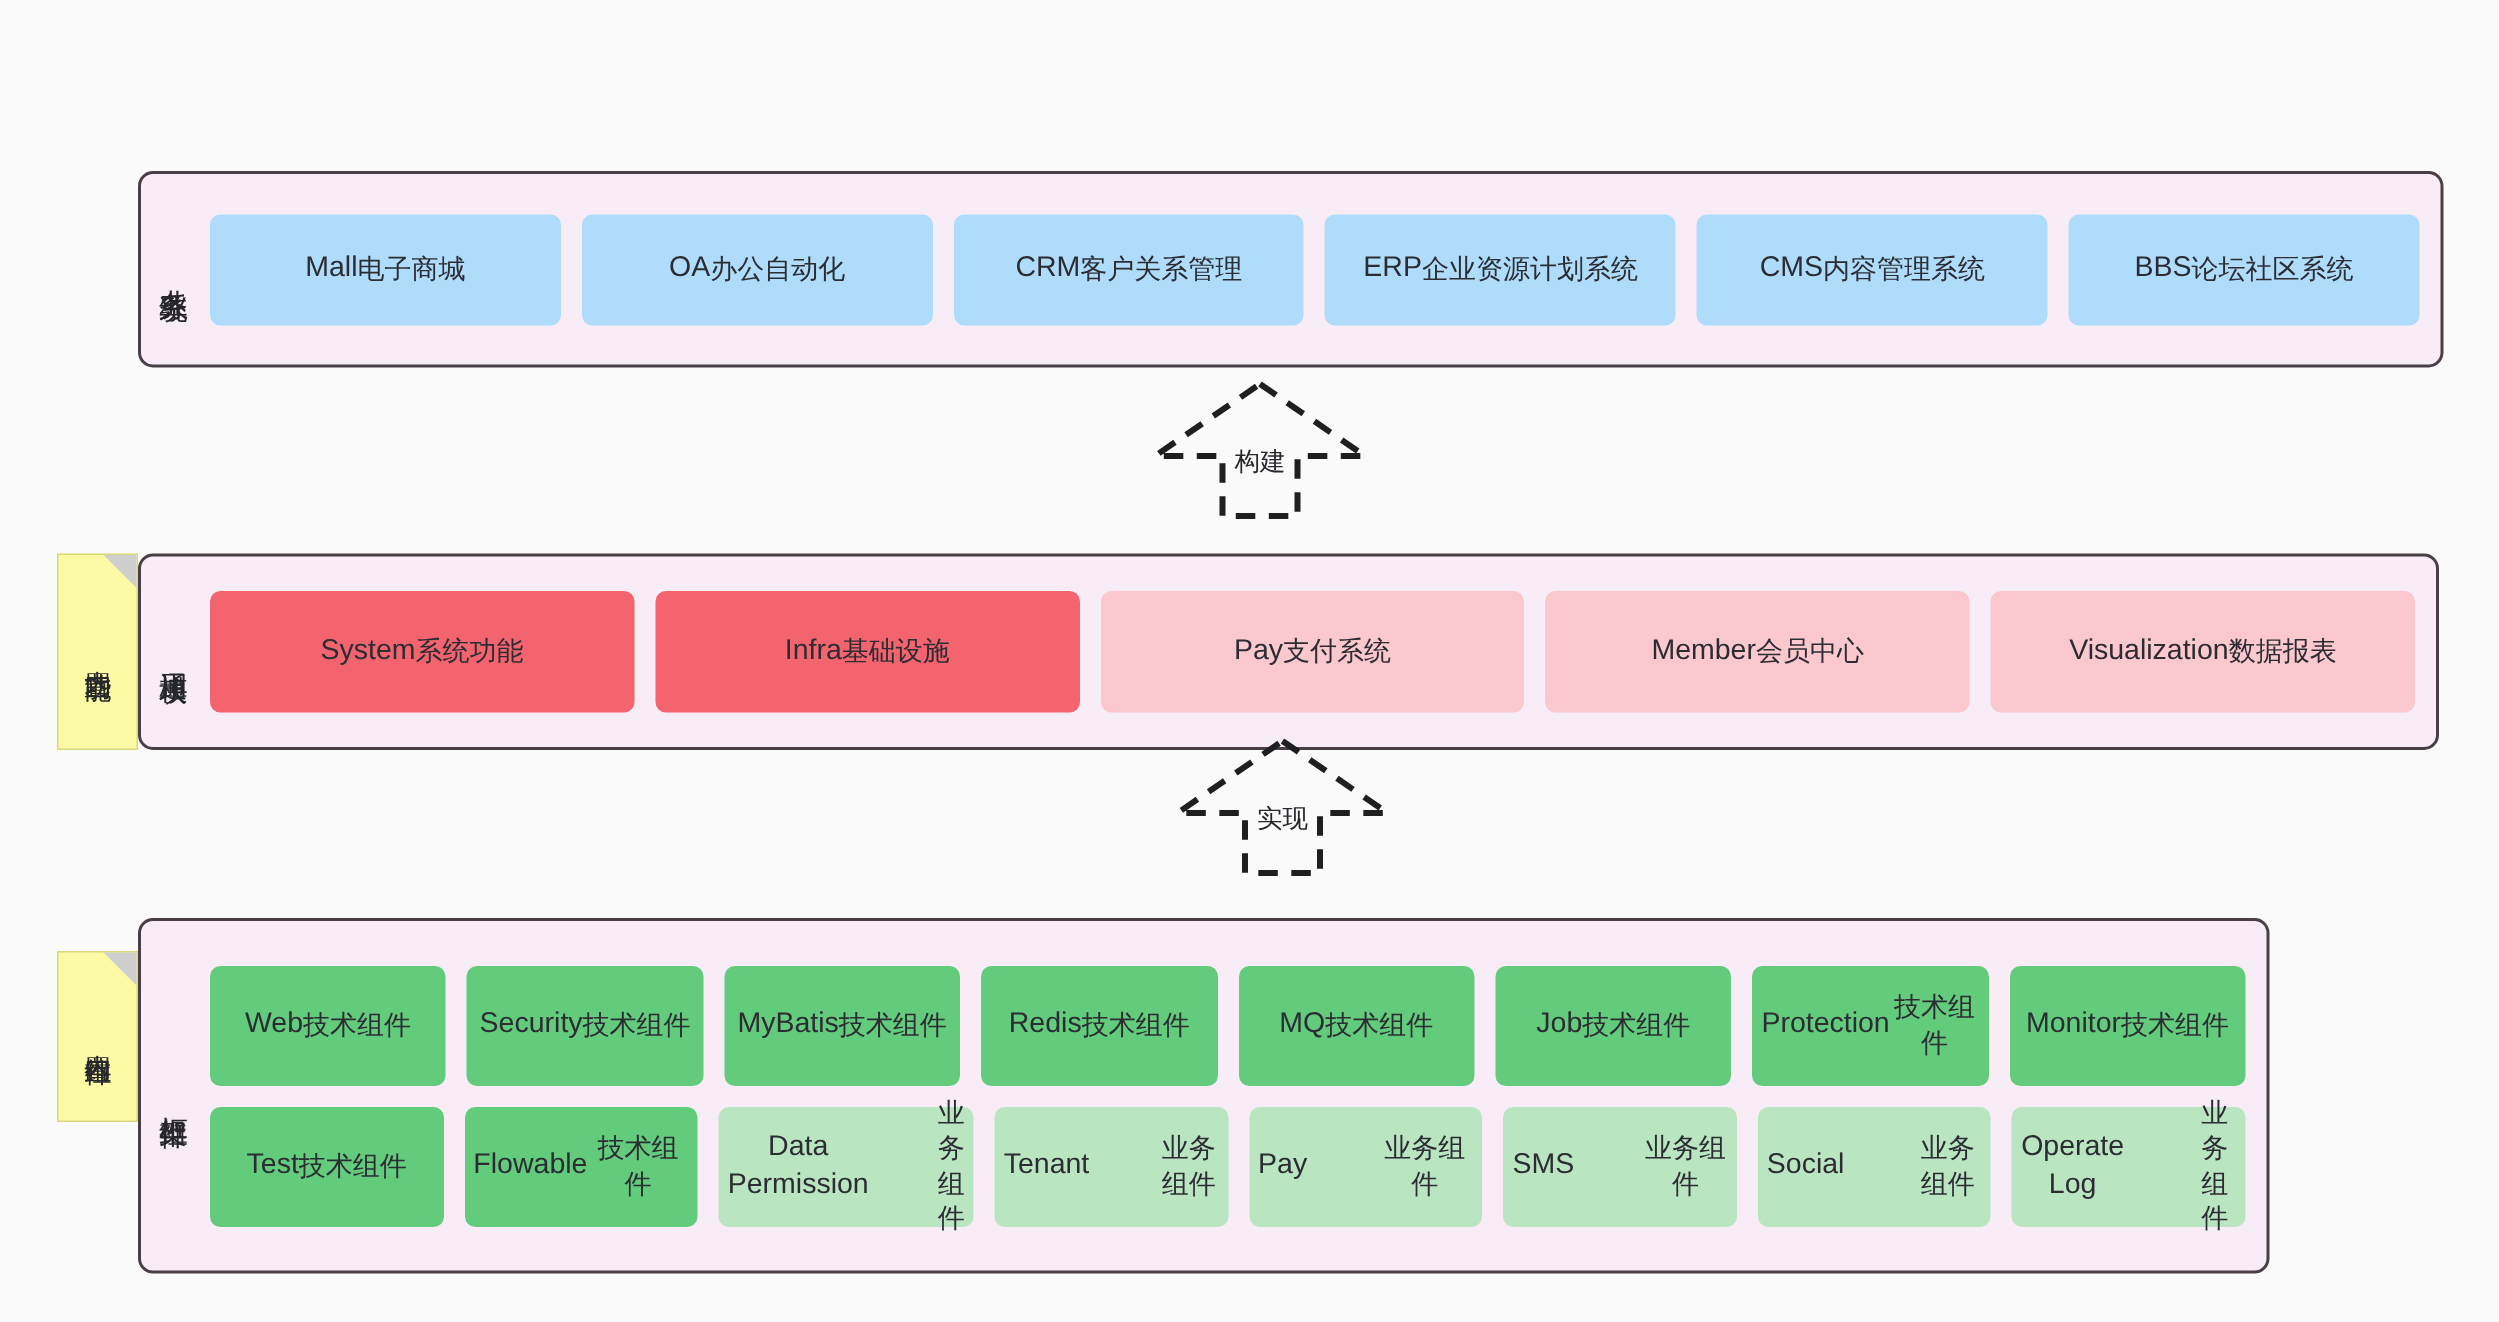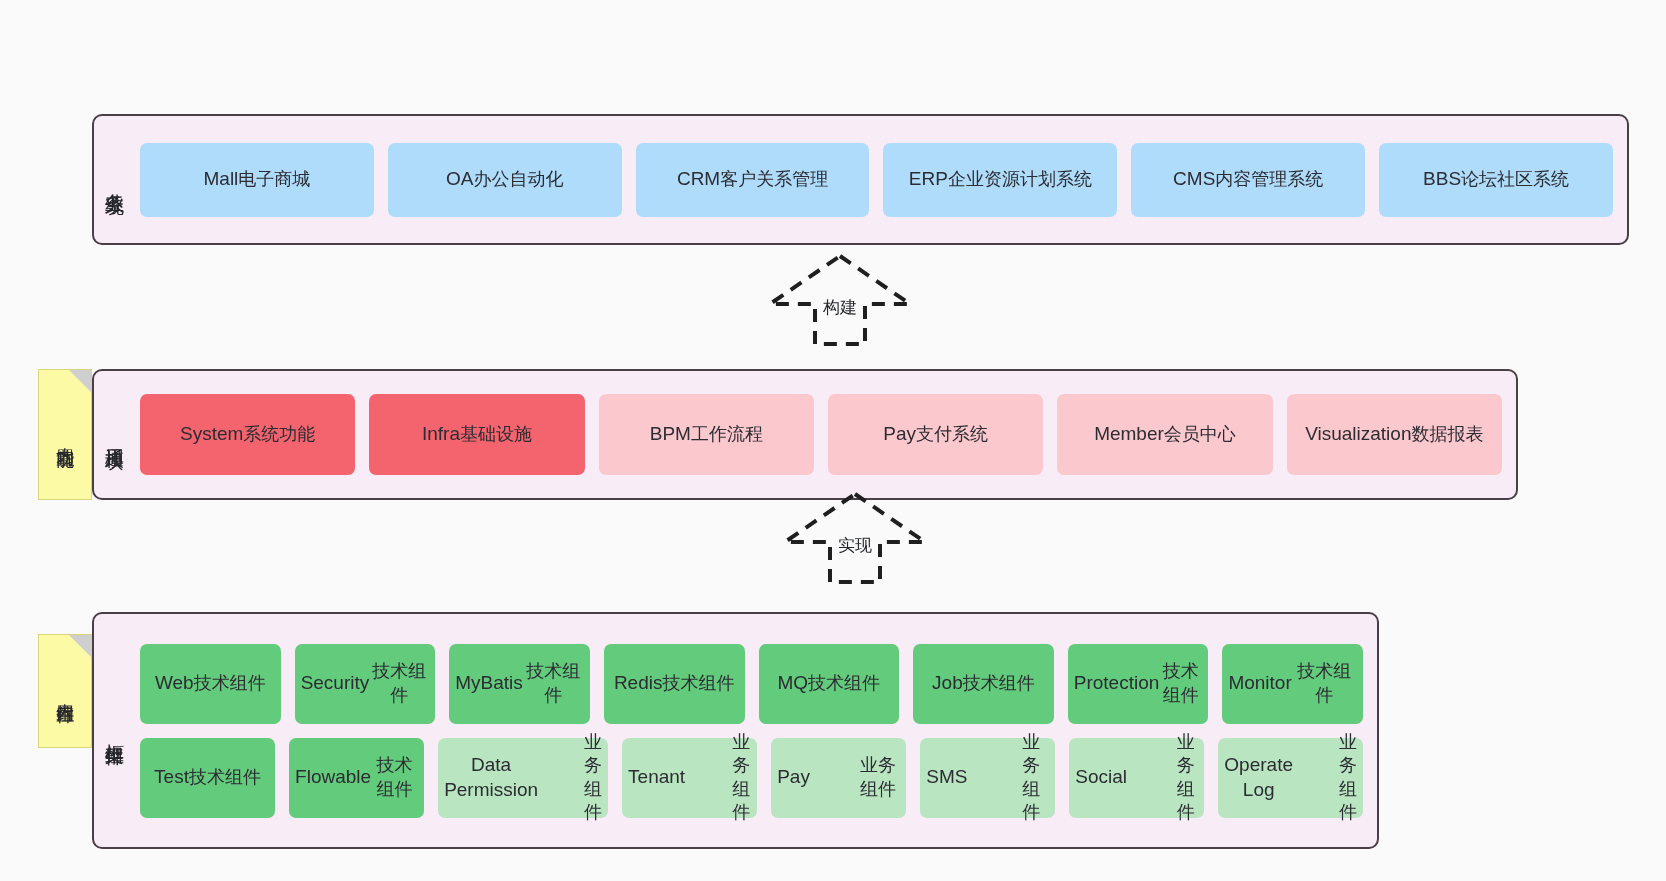--- a/index.html
+++ b/index.html
@@ -74,24 +74,24 @@
   .c-blue       { background: #aedcfa; }
   .c-red        { background: #f4646e; }
   .c-pink       { background: #fbc8ce; }
   .c-green      { background: #63cb7c; }
   .c-lightgreen { background: #b9e5c1; gap: 46px; }
 
   
   #layer-business  { left: 92px; top: 114px; width: 1537px; height: 131px; }
   #layer-business .card { height: 74px; }
 
-  #layer-common    { left: 92px; top: 369px; width: 1426px; height: 131px; }
+  #layer-common    { left: 92px; top: 369px; width: 1534px; height: 131px; }
   #layer-common .card { height: 81px; }
 
-  #layer-framework { left: 92px; top: 612px; width: 1287px; height: 237px; }
+  #layer-framework { left: 92px; top: 612px; width: 1421px; height: 237px; }
   #layer-framework .card { height: 80px; }
 
   
   .note {
     position: absolute;
     width: 54px;
     box-sizing: border-box;
     background: #fcfaa4;
     border: 1px solid #d9d77e;
     display: flex;
@@ -185,24 +185,20 @@
     <div class="row">
       <div class="card c-red">
         <span class="en">System</span>
         <span class="cn">系统功能</span>
       </div>
       <div class="card c-red">
         <span class="en">Infra</span>
         <span class="cn">基础设施</span>
       </div>
       <div class="card c-pink">
-        <span class="en">BPM</span>
-        <span class="cn">工作流程</span>
-      </div>
-      <div class="card c-pink">
         <span class="en">Pay</span>
         <span class="cn">支付系统</span>
       </div>
       <div class="card c-pink">
         <span class="en">Member</span>
         <span class="cn">会员中心</span>
       </div>
       <div class="card c-pink">
         <span class="en">Visualization</span>
         <span class="cn">数据报表</span>

